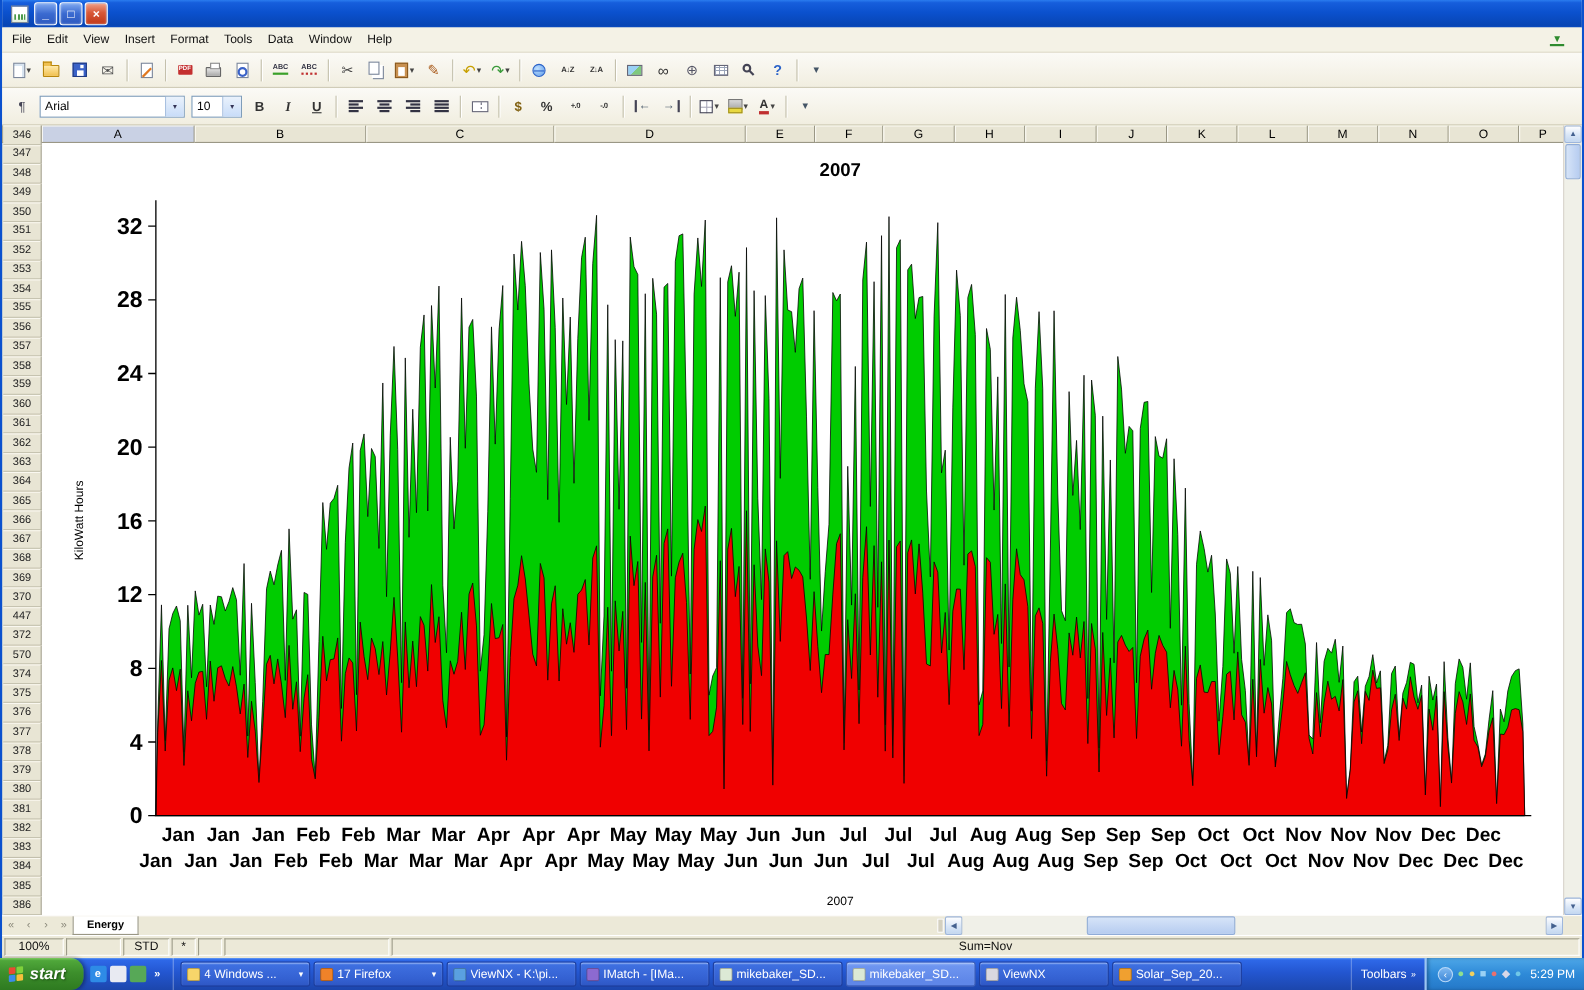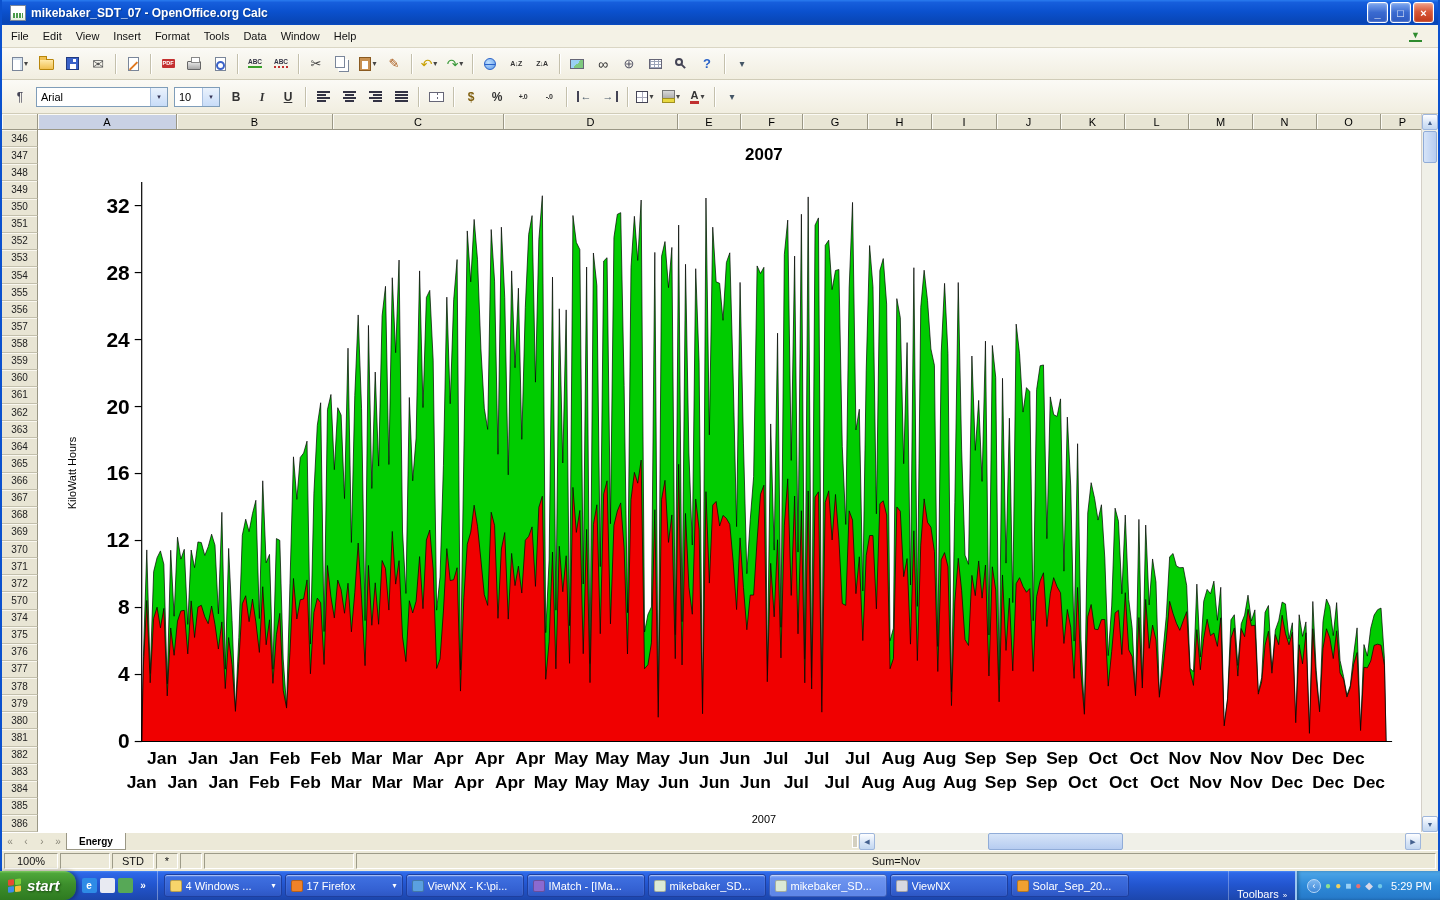--- a/index.html
+++ b/index.html
@@ -78,21 +78,21 @@
   .ci-bgcolor::after{content:'';position:absolute;left:-1px;right:-1px;bottom:-4px;height:3px;background:#E8D840;border:1px solid #A09020}
 
   
   .combo{display:flex;align-items:center;background:#fff;border:1px solid #7F9DB9;height:20px;margin:0 3px;box-sizing:border-box}
   .combo .cval{padding:0 4px;flex:1;font-size:11px;color:#000}
   .combo .cdd{width:16px;height:18px;background:linear-gradient(180deg,#EAF2FC,#C8DCF8);border-left:1px solid #A8C0E0;display:flex;align-items:center;justify-content:center;font-size:7px;color:#335}
   .combo.font{width:132px}.combo.size{width:46px}
 
   
   .sheet{flex:1;display:flex;min-height:0}
-  .sheet-left{width:36px;flex:0 0 auto;display:flex;flex-direction:column}
+  .sheet-left{width:36px;flex:0 0 auto;display:flex;flex-direction:row}
   .corner{height:16px;flex:0 0 auto;background:#E8E5D4;border-right:1px solid #9A9785;border-bottom:1px solid #9A9785;box-shadow:inset 1px 1px 0 #FBFAF4;box-sizing:border-box}
   .rowhdrs{flex:1;display:flex;flex-direction:column}
   .rowhdr{flex:1;background:#E8E5D4;border-right:1px solid #9A9785;border-bottom:1px solid #C2BFAC;box-shadow:inset 0 1px 0 #FAF8F0;font-size:10px;color:#222;display:flex;align-items:center;justify-content:center;box-sizing:border-box}
   .sheet-center{flex:1;display:flex;flex-direction:column;min-width:0}
   .colhdrs{height:16px;flex:0 0 auto;display:flex;overflow:hidden}
   .colhdr{flex:0 0 auto;background:#E8E5D4;border-right:1px solid #9A9785;border-bottom:1px solid #9A9785;box-shadow:inset 1px 1px 0 #FBFAF4;font-size:11px;color:#000;display:flex;align-items:center;justify-content:center;box-sizing:border-box}
   .colsel{background:#C9D1E4}
   .gridarea{flex:1;background:#fff;position:relative;min-height:0}
   .gridarea svg{position:absolute;left:0;top:0;width:100%;height:100%}
   svg text{font-family:"Liberation Sans",sans-serif}
@@ -131,35 +131,34 @@
   .quicklaunch{display:flex;align-items:center;gap:3px;padding:0 6px;border-right:1px solid rgba(255,255,255,.35);margin-right:4px;height:100%}
   .qlicon{width:15px;height:15px;border-radius:2px;display:flex;align-items:center;justify-content:center;font-size:10px;font-weight:bold}
   .taskbtns{display:flex;gap:3px;flex:1;min-width:0;padding:0 2px}
   .taskbtn{flex:0 1 118px;min-width:0;height:23px;border-radius:3px;border:1px solid #1E3F9E;box-sizing:border-box;
     background:linear-gradient(180deg,#5B8AF0 0%,#3E6FE0 12%,#3461D2 70%,#2E57C4 100%);box-shadow:inset 0 1px 1px rgba(255,255,255,.5);
     display:flex;align-items:center;gap:4px;padding:0 5px;color:#fff;font-size:11px}
   .taskbtn.active{background:linear-gradient(180deg,#8FB2F8 0%,#6E95F0 15%,#5F87E8 80%);border-color:#3E5FB8}
   .tbico{width:12px;height:12px;border-radius:2px;flex:0 0 auto;border:1px solid rgba(0,0,0,.25);box-sizing:border-box}
   .tblabel{white-space:nowrap;overflow:hidden;text-overflow:ellipsis;flex:1}
   .tbdd{font-size:8px}
-  .tb-toolbars{color:#fff;font-size:11px;display:flex;align-items:flex-end;gap:4px;padding:0 8px;border-left:1px solid rgba(255,255,255,.3);height:100%}
+  .tb-toolbars{color:#fff;font-size:11px;display:flex;align-items:center;gap:4px;padding:0 8px;border-left:1px solid rgba(255,255,255,.3);height:100%}
   .tray{height:29px;display:flex;align-items:center;gap:4px;padding:0 8px 0 10px;
     background:linear-gradient(180deg,#4EA7E8 0%,#2E8AD8 50%,#2578C8 100%);border-left:2px solid #9CC6F0;box-shadow:inset 2px 0 3px rgba(0,0,0,.25)}
   .tray-chev{width:14px;height:14px;border-radius:50%;background:linear-gradient(180deg,#7FB8F0,#3E88D8);color:#fff;font-size:9px;display:flex;align-items:center;justify-content:center;border:1px solid #B8D8F8;box-sizing:border-box}
   .trayicon{font-size:10px;line-height:1}
   .clock{color:#fff;font-size:11px;margin-left:4px;white-space:nowrap}
 </style>
 </head>
 <body>
 
 <div id="appwin">
 
   <div class="titlebar">
     <span class="app-icon"></span>
-    <span class="title-text">mikebaker_SDT_07 - OpenOffice.org Calc</span>
     <span class="win-btns">
       <span class="wbtn">_</span>
       <span class="wbtn">□</span>
       <span class="wbtn close">×</span>
     </span>
   </div>
 
   <div class="menubar">
     <span class="mi-wrap" id="menu-items">
         <span class="menu-item">File</span>
@@ -373,21 +372,21 @@
           <div class="rowhdr">361</div>
           <div class="rowhdr">362</div>
           <div class="rowhdr">363</div>
           <div class="rowhdr">364</div>
           <div class="rowhdr">365</div>
           <div class="rowhdr">366</div>
           <div class="rowhdr">367</div>
           <div class="rowhdr">368</div>
           <div class="rowhdr">369</div>
           <div class="rowhdr">370</div>
-          <div class="rowhdr">371</div>
+          <div class="rowhdr">447</div>
           <div class="rowhdr">372</div>
           <div class="rowhdr">570</div>
           <div class="rowhdr">374</div>
           <div class="rowhdr">375</div>
           <div class="rowhdr">376</div>
           <div class="rowhdr">377</div>
           <div class="rowhdr">378</div>
           <div class="rowhdr">379</div>
           <div class="rowhdr">380</div>
           <div class="rowhdr">381</div>

